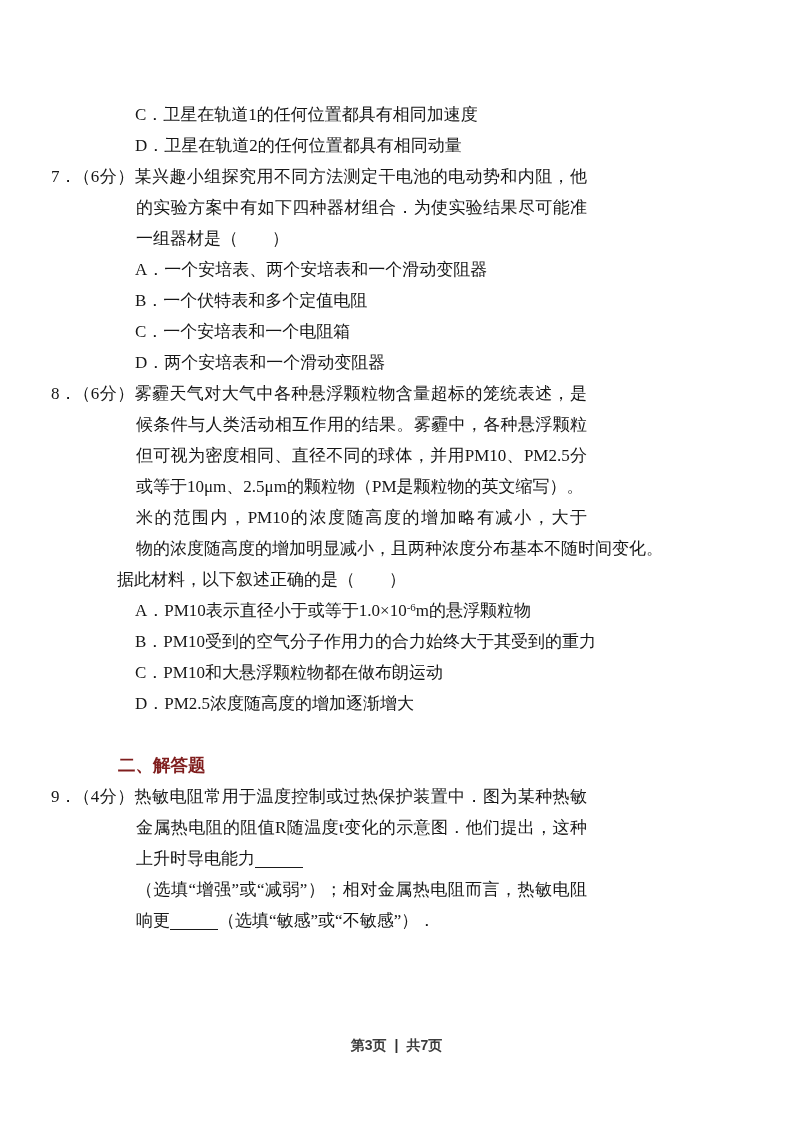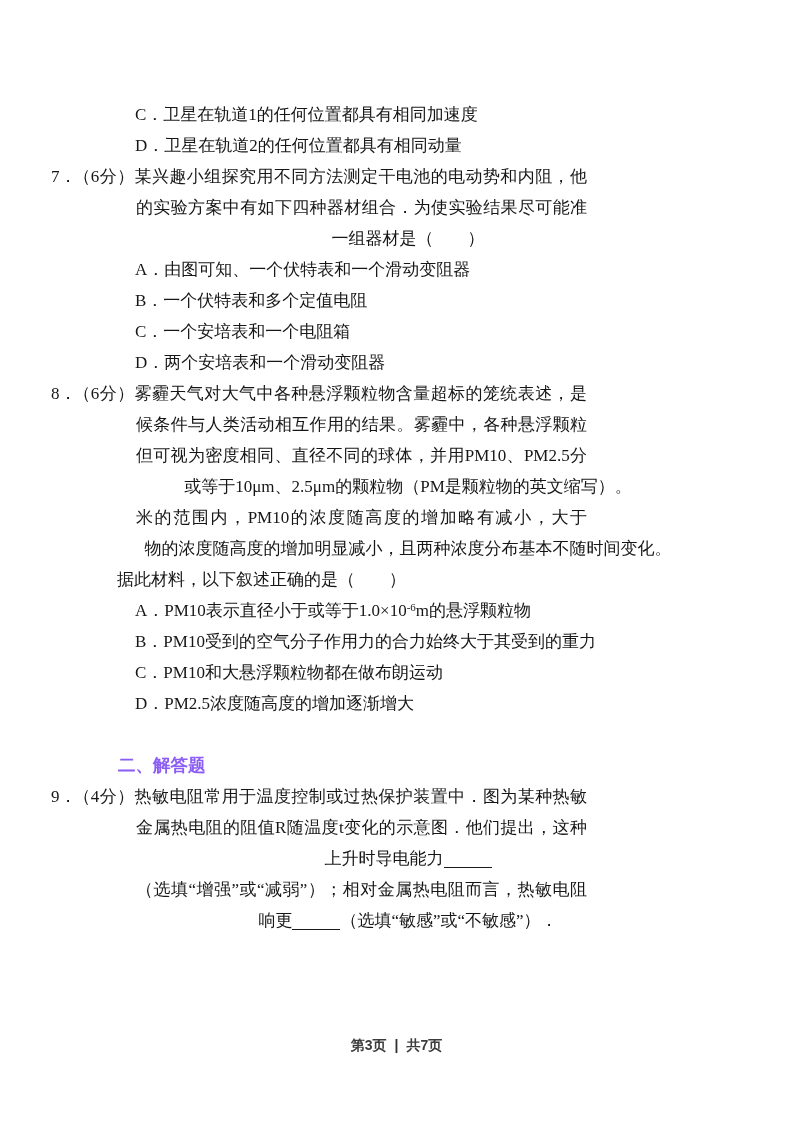--- a/index.html
+++ b/index.html
@@ -20,29 +20,29 @@
   }
   .line {
     height: 31px;
     line-height: 31px;
     font-size: 17px;
     overflow: hidden;
     white-space: nowrap;
   }
   
   .line.option   { padding-left: 135px; }
-  .line.cont     { padding-left: 136px; text-align: center; }
+  .line.cont     { padding-left: 136px; }
   .line.material { padding-left: 117px; }
   .line.numbered { padding-left: 51px; }
   .line.heading  {
     padding-left: 118px;
     font-family: "Liberation Sans", "DejaVu Sans", sans-serif;
     font-weight: bold;
     font-size: 17.5px;
-    color: #8b5cf6;
+    color: #7f1d1d;
   }
   .line.blankline { }
   
   .line.just {
     white-space: normal;
     padding-right: 93px;
     text-align: justify;
     text-align-last: justify;
   }
   .qnum {
@@ -83,21 +83,21 @@
 </head>
 <body>
 
 <div class="page">
   <div class="content" id="doc-lines">
       <div class="line option">C．卫星在轨道1的任何位置都具有相同加速度</div>
       <div class="line option">D．卫星在轨道2的任何位置都具有相同动量</div>
       <div class="line numbered just"><span class="qnum">7．</span>（6分）某兴趣小组探究用不同方法测定干电池的电动势和内阻，他们提出</div>
       <div class="line cont just">的实验方案中有如下四种器材组合．为使实验结果尽可能准确，最不可取的</div>
       <div class="line cont">一组器材是（　　）</div>
-      <div class="line option">A．由图可知、一个伏特表和一个滑动变阻器</div>
+      <div class="line option">A．一个安培表、两个安培表和一个滑动变阻器</div>
       <div class="line option">B．一个伏特表和多个定值电阻</div>
       <div class="line option">C．一个安培表和一个电阻箱</div>
       <div class="line option">D．两个安培表和一个滑动变阻器</div>
       <div class="line numbered just"><span class="qnum">8．</span>（6分）雾霾天气对大气中各种悬浮颗粒物含量超标的笼统表述，是特定气</div>
       <div class="line cont just">候条件与人类活动相互作用的结果。雾霾中，各种悬浮颗粒物形状不规则，</div>
       <div class="line cont just">但可视为密度相同、直径不同的球体，并用PM10、PM2.5分别表示直径小于</div>
       <div class="line cont">或等于10μm、2.5μm的颗粒物（PM是颗粒物的英文缩写）。</div>
       <div class="line cont just">米的范围内，PM10的浓度随高度的增加略有减小，大于PM10的大悬浮颗粒</div>
       <div class="line cont">物的浓度随高度的增加明显减小，且两种浓度分布基本不随时间变化。</div>
       <div class="line material">据此材料，以下叙述正确的是（　　）</div>

